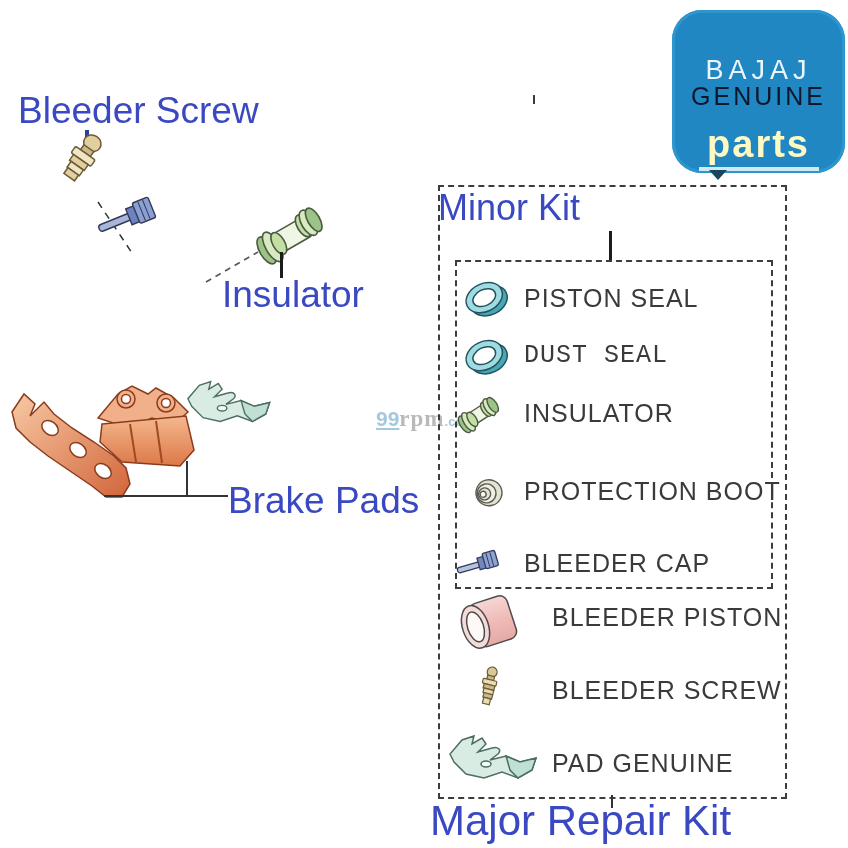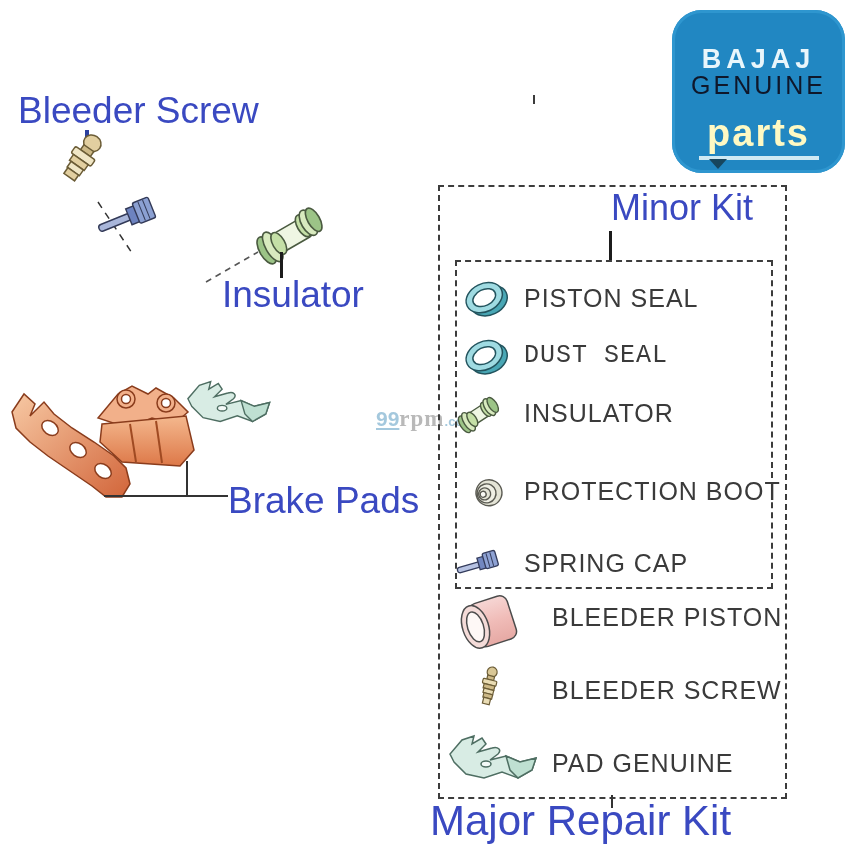--- a/index.html
+++ b/index.html
@@ -21,21 +21,21 @@
   .kit-label{
     position:absolute;color:#3a3a3a;font-size:25px;letter-spacing:1px;
     white-space:nowrap;line-height:28px;z-index:3;
   }
   
   .logo{
     position:absolute;left:672px;top:10px;width:173px;height:163px;
     background:#2187c2;border-radius:30px;text-align:center;z-index:4;
     box-shadow:inset 0 0 0 3px #2e96cf;
   }
-  .logo-brand{color:#e9f6fb;font-weight:bold;font-size:27px;letter-spacing:5px;margin-top:36px;line-height:1;}
+  .logo-brand{color:#e9f6fb;font-weight:normal;font-size:27px;letter-spacing:5px;margin-top:47px;line-height:1;}
   .logo-genuine{color:#0f172a;font-size:25px;letter-spacing:3px;line-height:1;}
   .logo-parts{color:#fef9c3;font-weight:bold;font-size:38px;letter-spacing:2px;margin-top:16px;line-height:1;}
   .logo-underline{position:relative;width:120px;height:4px;background:#cfeaf4;margin:4px auto 0 auto;}
   .logo-arrow{
     position:absolute;left:10px;top:3px;width:0;height:0;
     border-left:9px solid transparent;border-right:9px solid transparent;
     border-top:10px solid #17465e;
   }
   
   .watermark{position:absolute;left:376px;top:406px;z-index:1;white-space:nowrap;font-weight:bold;}
@@ -142,21 +142,21 @@
   <div class="connector" style="left:104px;top:495px;width:124px;height:2px;background:#333;"></div>
   <div class="connector" style="left:186px;top:461px;width:2px;height:36px;background:#333;"></div>
   <div class="blue-label" style="left:228px;top:482px;">Brake Pads</div>
 
   <div class="watermark">
     <span class="wm-99">99</span><span class="wm-rpm">rpm</span><span class="wm-com">.com</span>
   </div>
   <div class="tick"></div>
 
   <div class="dashed-box" style="left:438px;top:185px;width:345px;height:610px;"></div>
-  <div class="kit-title" style="left:438px;top:190px;width:315px;text-align:right;font-size:36px;">Minor Kit</div>
+  <div class="kit-title" style="left:438px;top:190px;width:315px;text-align:left;font-size:36px;">Minor Kit</div>
   <div class="connector" style="left:609px;top:231px;width:3px;height:29px;"></div>
   <div class="dashed-box" style="left:455px;top:260px;width:314px;height:325px;"></div>
   <div class="connector" style="left:611px;top:795px;width:2px;height:13px;background:#333;"></div>
   <div class="kit-title" style="left:430px;top:800px;font-size:42px;">Major Repair Kit</div>
 
   <div class="kit-icon" style="left:462px;top:272px;">
     <svg width="48" height="54" viewBox="0 0 48 54">
       <g transform="rotate(-26 24 27)">
         <ellipse cx="26" cy="30" rx="19" ry="14" fill="#49a7b5" stroke="#23545e" stroke-width="1.5"></ellipse>
         <ellipse cx="23" cy="25" rx="19" ry="14" fill="#9fdbe2" stroke="#23545e" stroke-width="1.5"></ellipse>
@@ -208,21 +208,21 @@
     <svg width="46" height="32" viewBox="0 0 46 32">
       <g transform="rotate(-16 23 16)" stroke="#343c5c" stroke-width="1.3">
         <rect x="1" y="16" width="24" height="5.5" rx="2.5" fill="#b6c2e2"></rect>
         <rect x="23" y="12" width="7" height="12" fill="#7287c0"></rect>
         <rect x="29" y="9" width="13" height="16" rx="2" fill="#8ea2d4"></rect>
         <line x1="33" y1="10" x2="33" y2="24" stroke-width="1"></line>
         <line x1="37" y1="10" x2="37" y2="24" stroke-width="1"></line>
       </g>
     </svg>
   </div>
-  <div class="kit-label" style="left:524px;top:549px;">SPRING CAP</div>
+  <div class="kit-label" style="left:524px;top:549px;">BLEEDER CAP</div>
 
   <div class="kit-icon" style="left:456px;top:592px;">
     <svg width="66" height="62" viewBox="0 0 66 62">
       <defs>
         <linearGradient id="gpiston" x1="0" y1="0" x2="0" y2="1">
           <stop offset="0" stop-color="#f6d6d4"></stop>
             <stop offset="0.5" stop-color="#f0bcb8"></stop>
             <stop offset="1" stop-color="#e6a9a4"></stop>
         </linearGradient>
       </defs>

